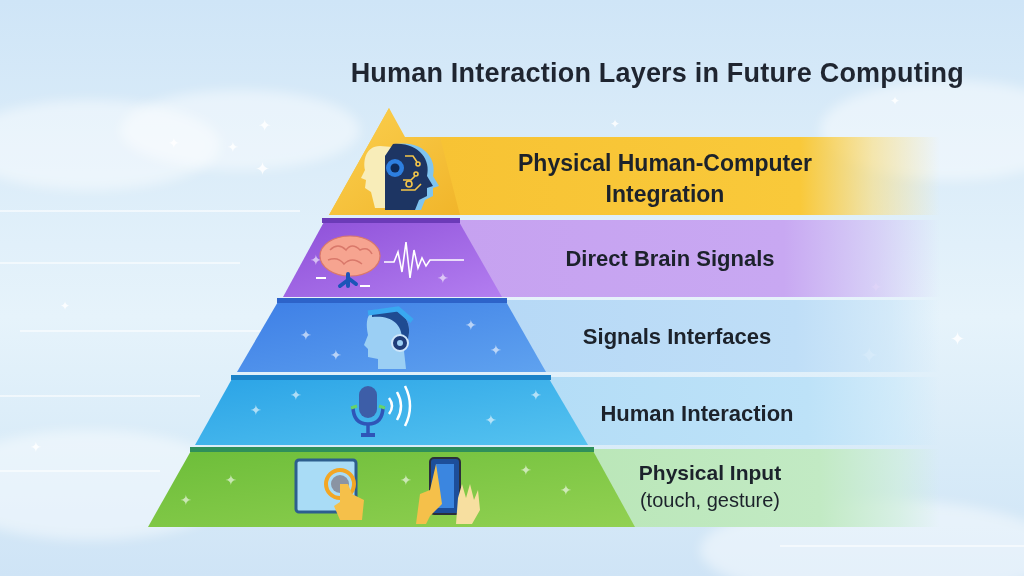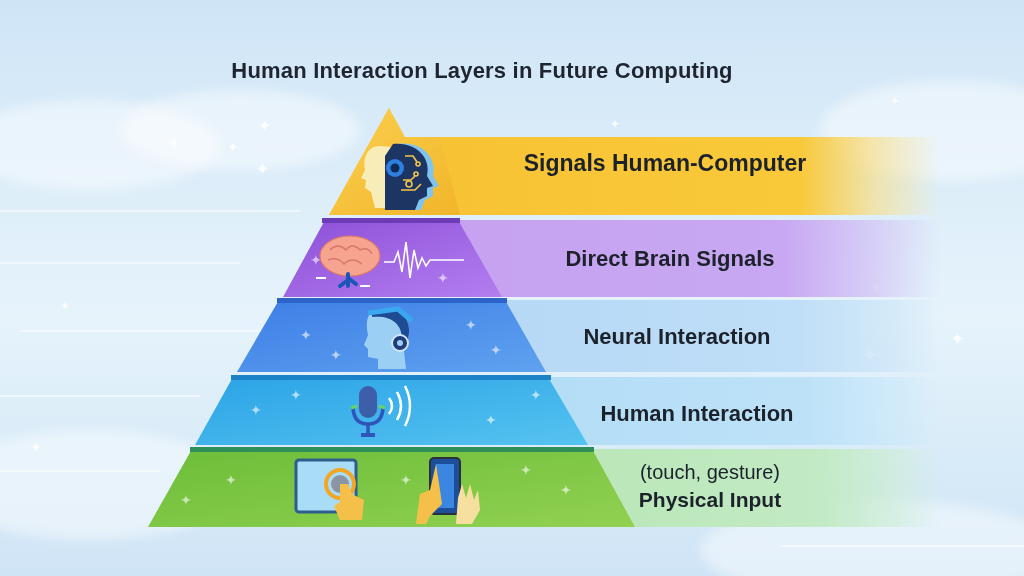--- a/index.html
+++ b/index.html
@@ -3,21 +3,21 @@
 <meta charset="utf-8">
 <style>
   html,body{margin:0;padding:0;}
   body{width:1024px;height:576px;overflow:hidden;position:relative;
     font-family:"Liberation Sans","DejaVu Sans",sans-serif;
     background:linear-gradient(180deg,#cfe5f7 0%,#dcedf9 30%,#e6f3fb 55%,#d8ebf8 80%,#cfe4f6 100%);}
   .bg-layer{position:absolute;inset:0;pointer-events:none;}
   .cloud{position:absolute;border-radius:50%;background:rgba(255,255,255,.45);filter:blur(6px);}
   .streak{position:absolute;height:2px;background:rgba(255,255,255,.55);}
   .sparkle{position:absolute;color:rgba(255,255,255,.85);font-size:14px;line-height:1;}
-  .title{position:absolute;left:0;width:964px;top:58px;text-align:center;font-size:22px;
+  .title{position:absolute;left:0;width:964px;top:58px;text-align:right;font-size:27px;
     font-weight:bold;color:#1f2530;letter-spacing:.2px;}
   .label{position:absolute;font-weight:bold;color:#1c222b;text-align:center;line-height:1.35;}
   svg{display:block;}
 </style>
 </head>
 <body>
 
 <div class="bg-layer">
   <div class="cloud" style="left:-40px;top:100px;width:260px;height:90px;"></div>
   <div class="cloud" style="left:120px;top:90px;width:240px;height:80px;"></div>
@@ -164,27 +164,28 @@
   <circle cx="50" cy="30" r="14" fill="none" stroke="#f3a623" stroke-width="4"></circle>
   <circle cx="50" cy="30" r="9" fill="#8a94a3"></circle>
   <path d="M50 30 L50 48 L44 52 L50 66 L72 66 L74 46 L62 40 L58 30 Z" fill="#f5c04a"></path>
   <rect x="140" y="4" width="30" height="56" rx="4" fill="#1d4e9a" stroke="#2b2f3a" stroke-width="2"></rect>
   <rect x="146" y="10" width="18" height="44" fill="#3b86e0"></rect>
   <path d="M126 70 L130 40 L140 36 L146 10 L150 36 L152 50 L140 62 L136 70 Z" fill="#f5c04a"></path>
   <path d="M166 70 L168 44 L172 30 L176 44 L180 30 L184 46 L188 36 L190 56 L182 70 Z" fill="#f7dfa0"></path>
 </svg>
 
 <div class="label" style="left:475px;top:148px;width:380px;font-size:23px;">
-  <div>Signals Human-Computer</div>
+  <div>Physical Human-Computer</div>
+  <div>Integration</div>
 </div>
 <div class="label" style="left:520px;top:244px;width:300px;font-size:22px;text-align:center;">
   <div>Direct Brain Signals</div>
 </div>
 <div class="label" style="left:527px;top:322px;width:300px;font-size:22px;">
-  <div>Neural Interaction</div>
+  <div>Signals Interfaces</div>
 </div>
 <div class="label" style="left:547px;top:399px;width:300px;font-size:22px;">
   <div>Human Interaction</div>
 </div>
 <div class="label" style="left:575px;top:459px;width:270px;font-size:21px;">
+  <div>Physical Input</div>
   <div style="font-weight:normal;font-size:20px;">(touch, gesture)</div>
-  <div>Physical Input</div>
 </div>
 
 </body></html>

